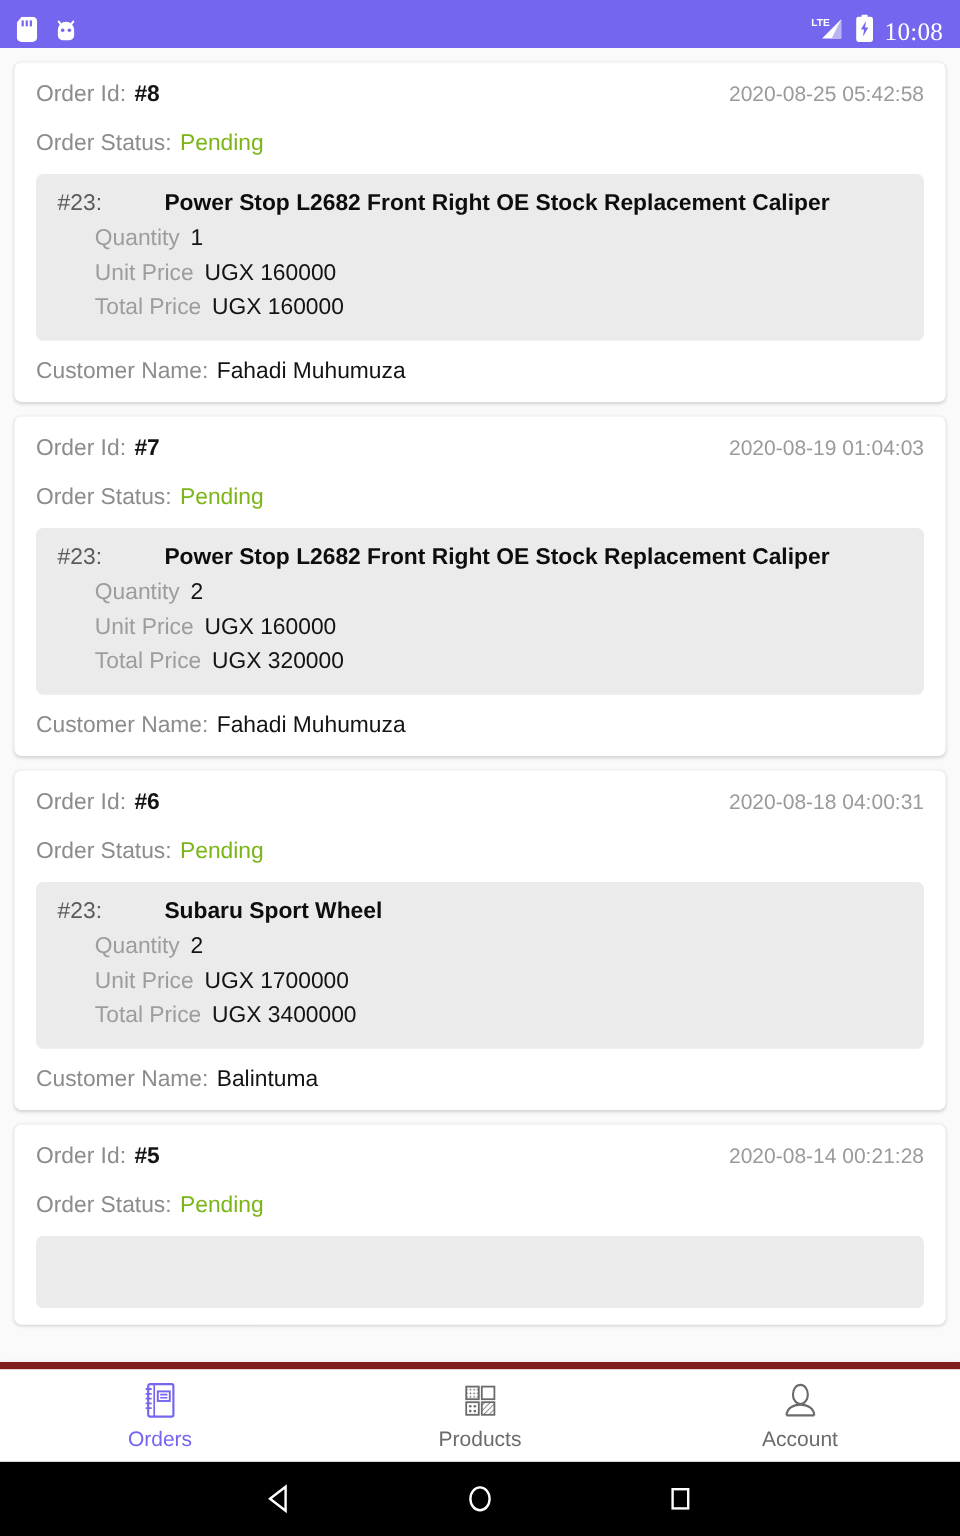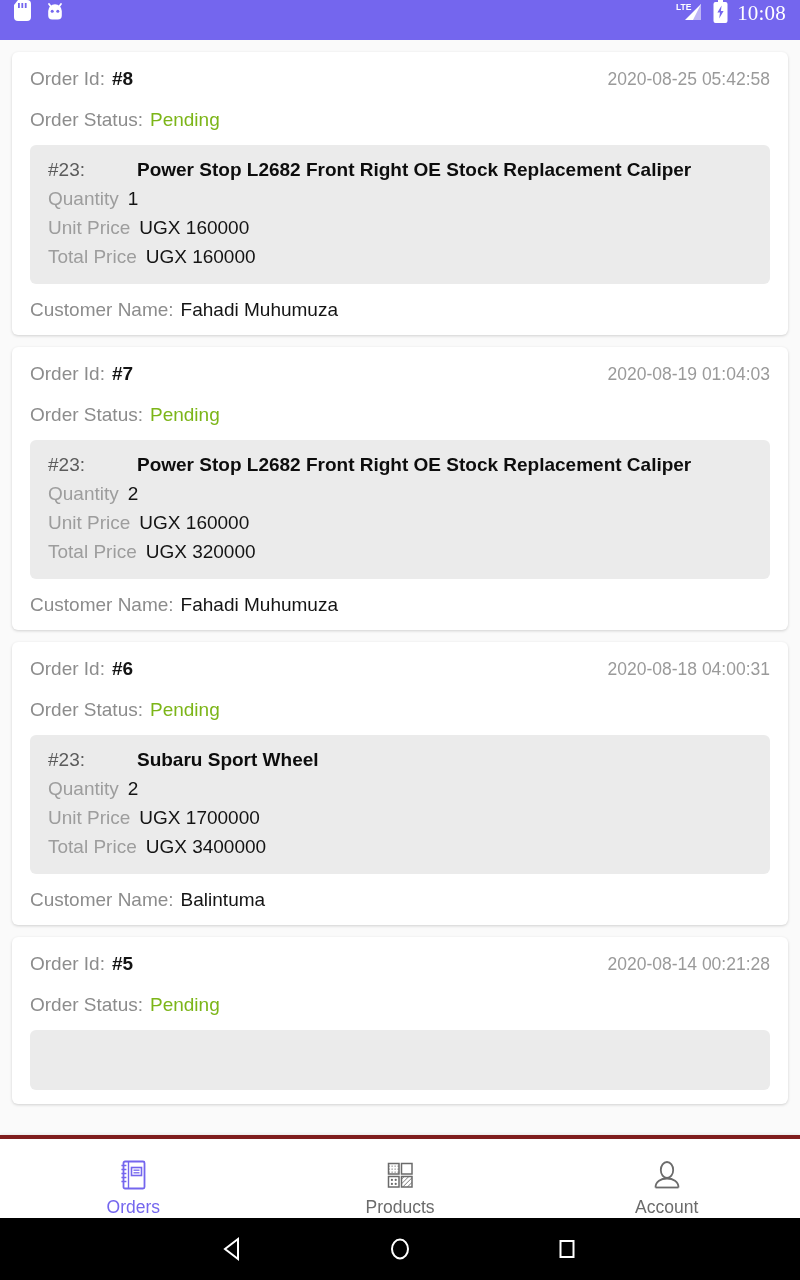--- a/index.html
+++ b/index.html
@@ -7,21 +7,21 @@
     width:800px; height:1280px;
     font-family:"Liberation Sans", sans-serif;
     background:#fafafa;
     overflow:hidden;
   }
   #screen { width:800px; height:1280px; position:relative; display:flex; flex-direction:column; background:#fafafa; }
 
   
   .statusbar {
     height:40px; background:#7466ee; flex:0 0 40px;
-    display:flex; align-items:flex-start; padding:0 14px;
+    display:flex; align-items:flex-end; padding:0 14px;
     color:#ffffff;
   }
   .sb-left { display:flex; align-items:center; gap:14px; }
   .sb-right { margin-left:auto; display:flex; align-items:center; gap:9px; }
   .sb-time { font-size:21px; font-weight:400; letter-spacing:.2px; color:#fff;font-family:Liberation Serif, serif; }
 
   
   .appbar {
     height:85px; flex:0 0 85px; background:#7466ee;
     display:flex; align-items:center; padding:0 22px 0 32px;
@@ -58,33 +58,33 @@
   .status-label { color:#8c8c8c; font-size:19px; }
   .status-value { font-size:19px; margin-left:7px; color:#7cb518; }
 
   .item-box {
     background:#ebebeb; border-radius:6px;
     margin-top:14px; padding:14px 18px 16px 18px;
   }
   .item-title-row { display:flex; align-items:baseline;gap:44px; }
   .item-sku { color:#5b5b5b; font-size:19px; }
   .item-name { color:#0d0d0d; font-size:19px; font-weight:700; margin-left:8px; }
-  .kv { margin-top:7px; display:flex; align-items:baseline; }
+  .kv { margin-top:7px; display:flex; align-items:baseline;margin-left:31px; }
   .kv-k { color:#9d9d9d; font-size:19px; }
   .kv-v { color:#141414; font-size:19px; margin-left:9px; }
 
   .cust-row { margin-top:15px; display:flex; align-items:baseline; }
   .cust-k { color:#8c8c8c; font-size:19px; }
   .cust-v { color:#141414; font-size:19px; margin-left:7px; }
 
   
   .bottomnav {
     flex:0 0 83px; height:83px; background:#ffffff;
-    display:flex; align-items:flex-end;
-    border-top:4px solid #7f1d1d;
+    display:flex; align-items:center;
+    border-top:6px solid #7f1d1d;
     box-shadow:0 -1px 3px rgba(0,0,0,.07);
     position:relative; z-index:6;
   }
   .navitem {
     flex:1 1 0; display:flex; flex-direction:column;
     align-items:center; justify-content:center; gap:5px; cursor:pointer;
   }
   .navitem .nav-label { font-size:17.5px; color:#6b6b6b; }
   .navitem.active .nav-label { color:#7466ee; }
   .nav-ico { height:34px; display:flex; align-items:center; justify-content:center; }

